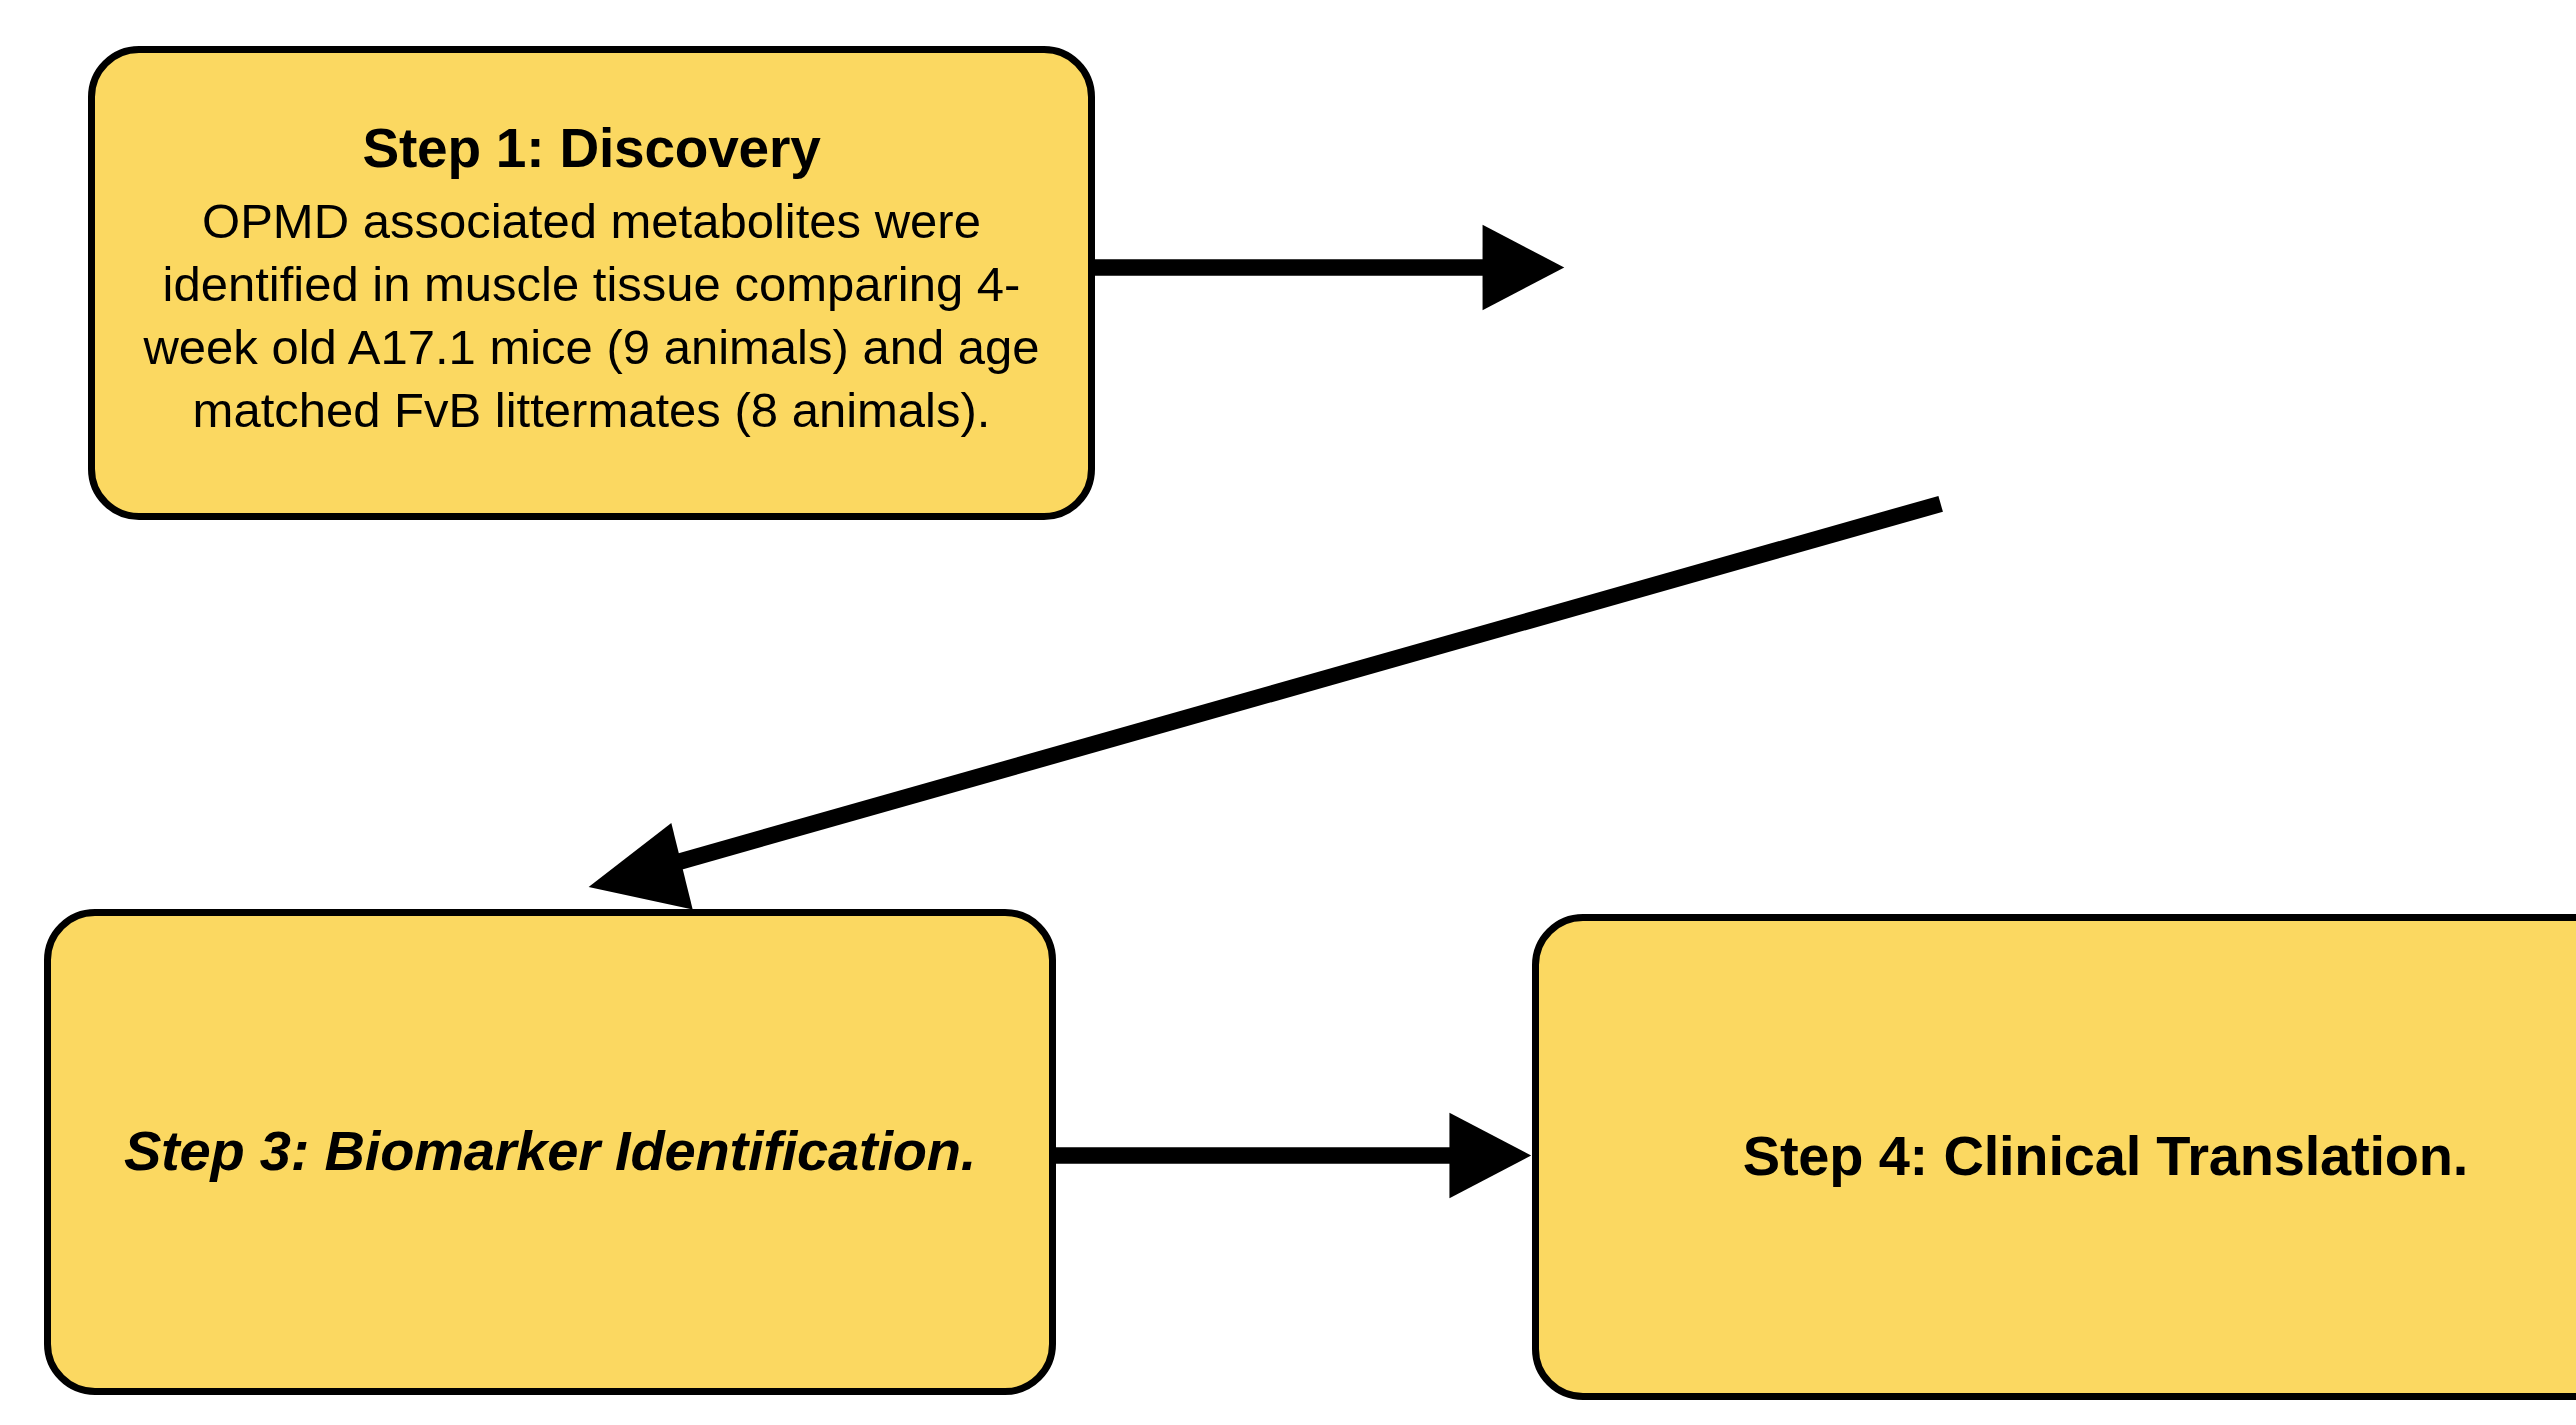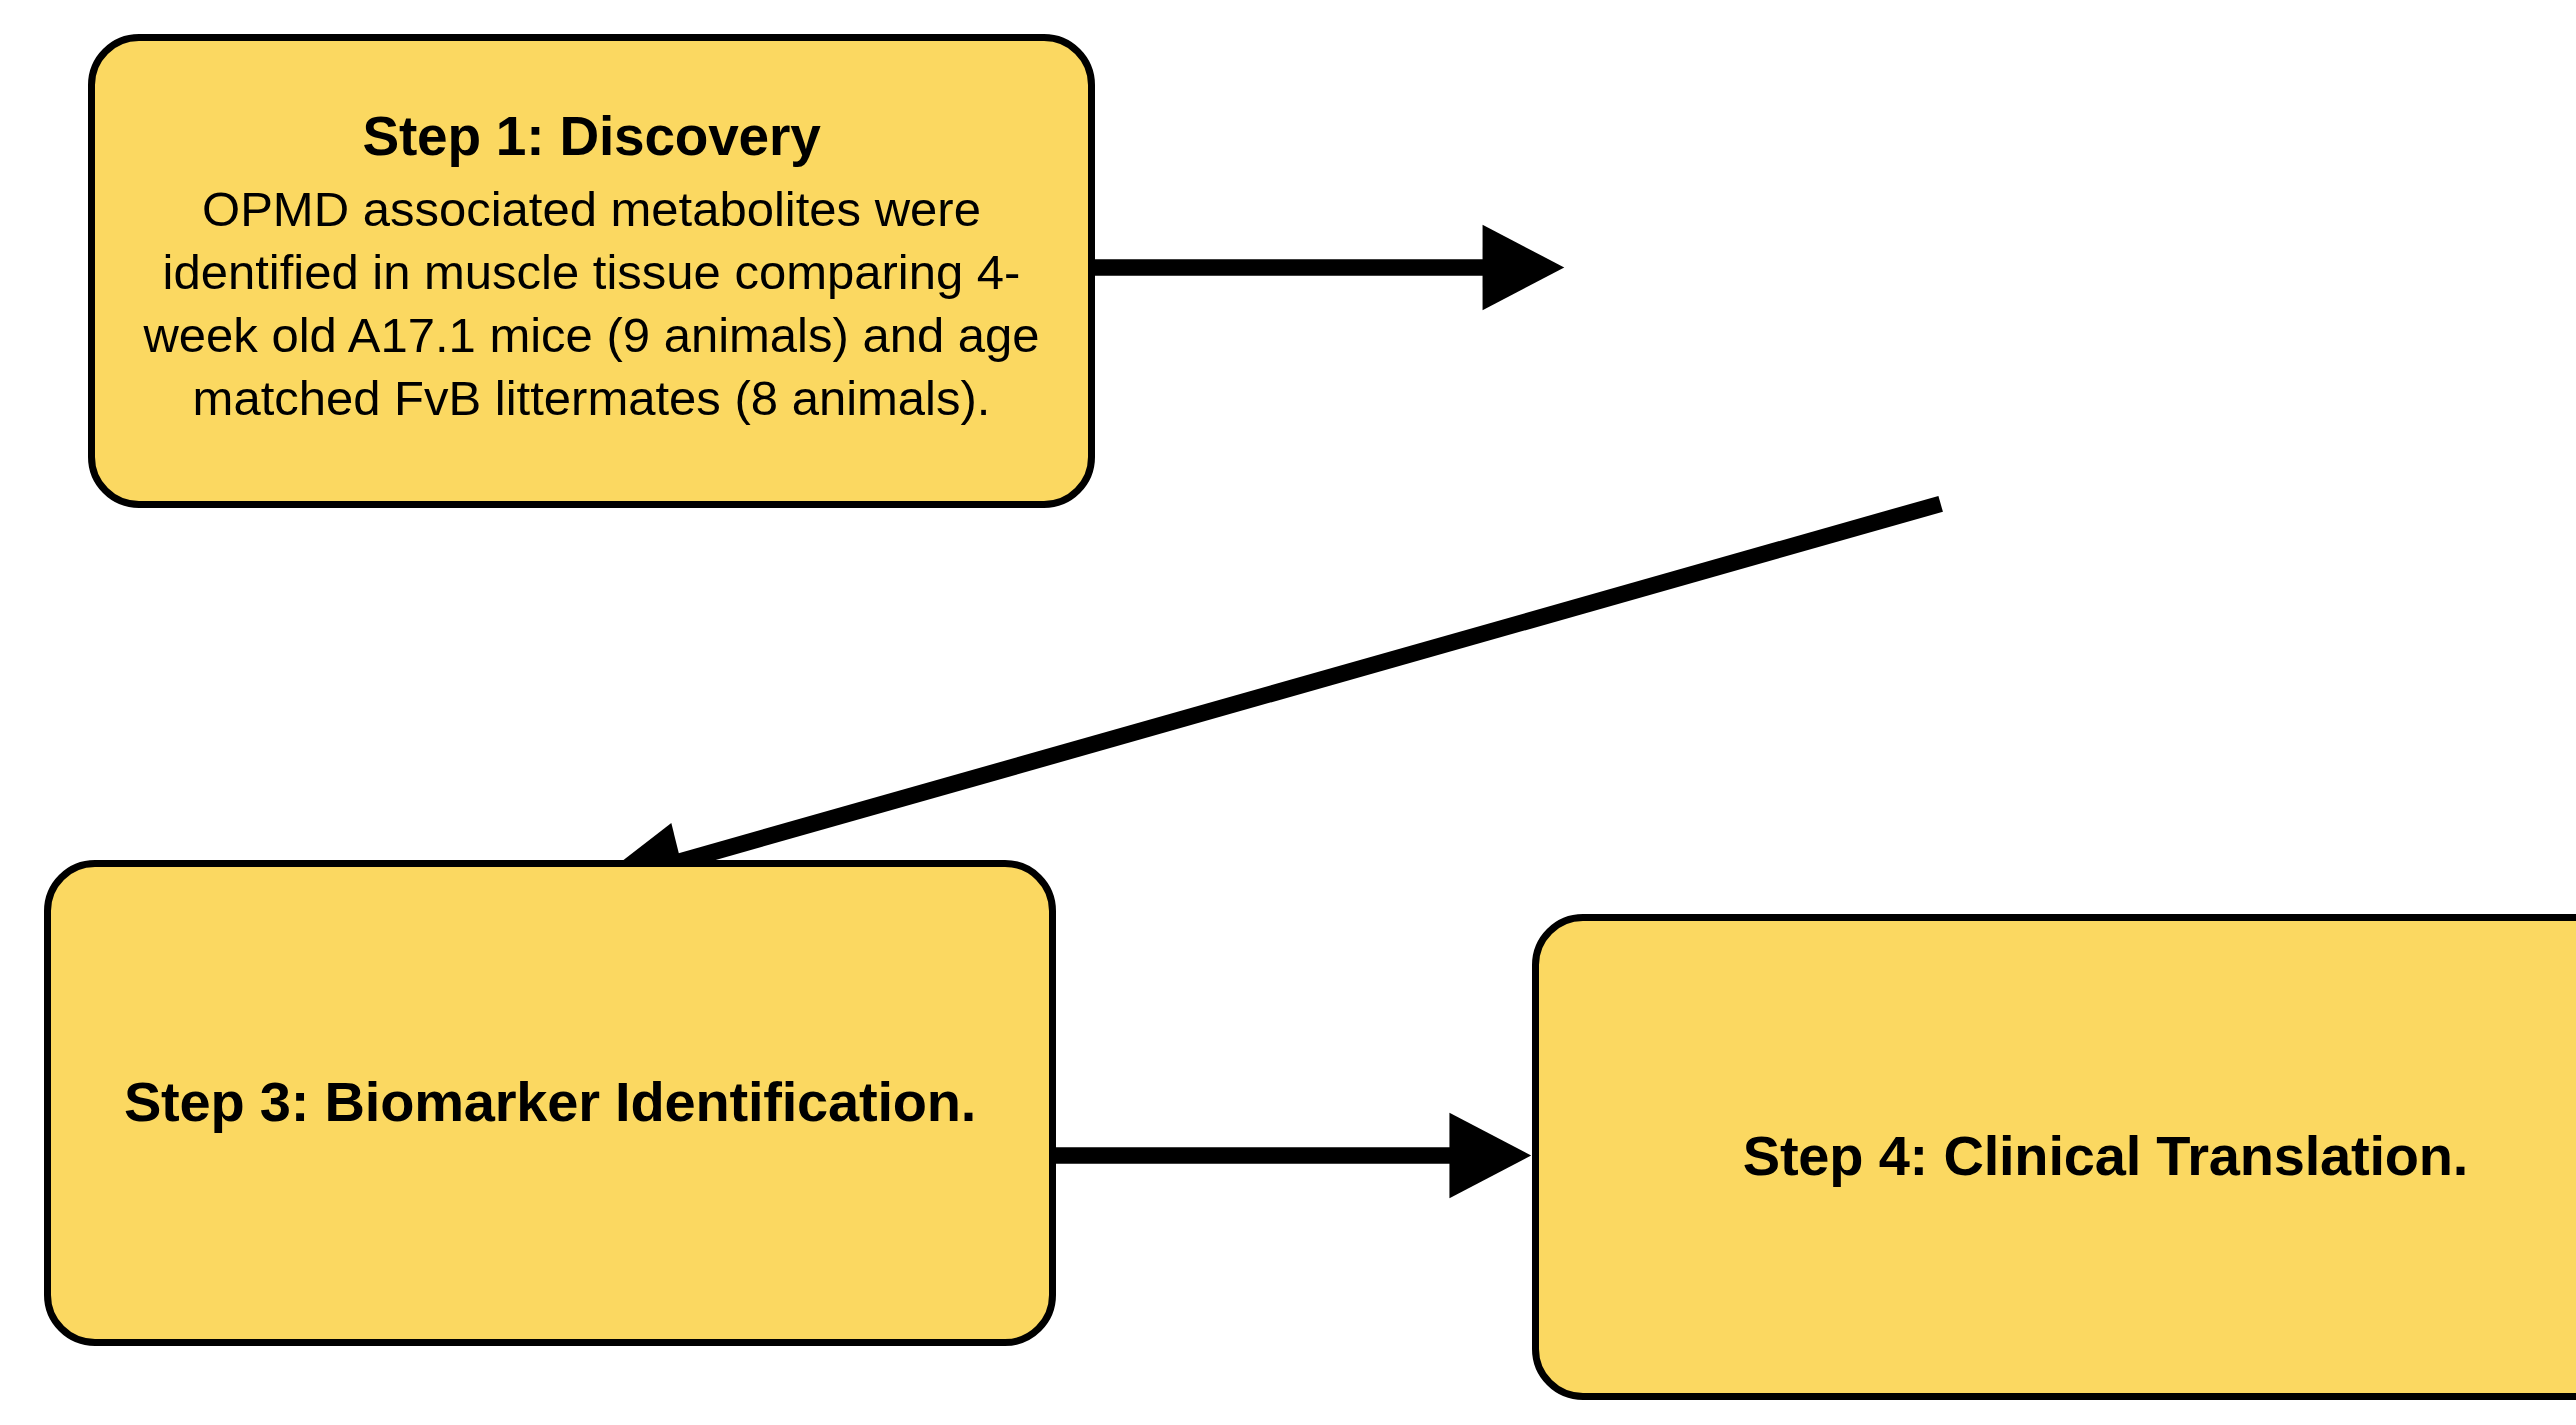--- a/index.html
+++ b/index.html
@@ -39,23 +39,23 @@
     letter-spacing: -0.2px;
     white-space: nowrap;
   }
   .box-body {
     font-size: 49px;
     font-weight: normal;
     line-height: 1.28;
     margin: 8px;
     white-space: pre-line;
   }
-  #box-1 { left: 88px;   top: 34px;  width: 1007px; height: 474px; }
+  #box-1 { left: 88px;   top: 46px;  width: 1007px; height: 474px; }
   #box-2 { left: 1564px; top: 34px;  width: 975px; height: 474px; }
-  #box-3 { left: 44px;   top: 860px; width: 1012px; height: 486px; }
+  #box-3 { left: 44px;   top: 909px; width: 1012px; height: 486px; font-style: italic; }
   #box-4 { left: 1532px; top: 914px; width: 1147px; height: 486px; }
 
   #box-3 .box-title { font-size: 56px; }
   #box-4 .box-title { font-size: 56px; }
 
   .arrow-layer {
     position: absolute;
     left: 0; top: 0;
     width: 2576px;
     height: 1425px;

